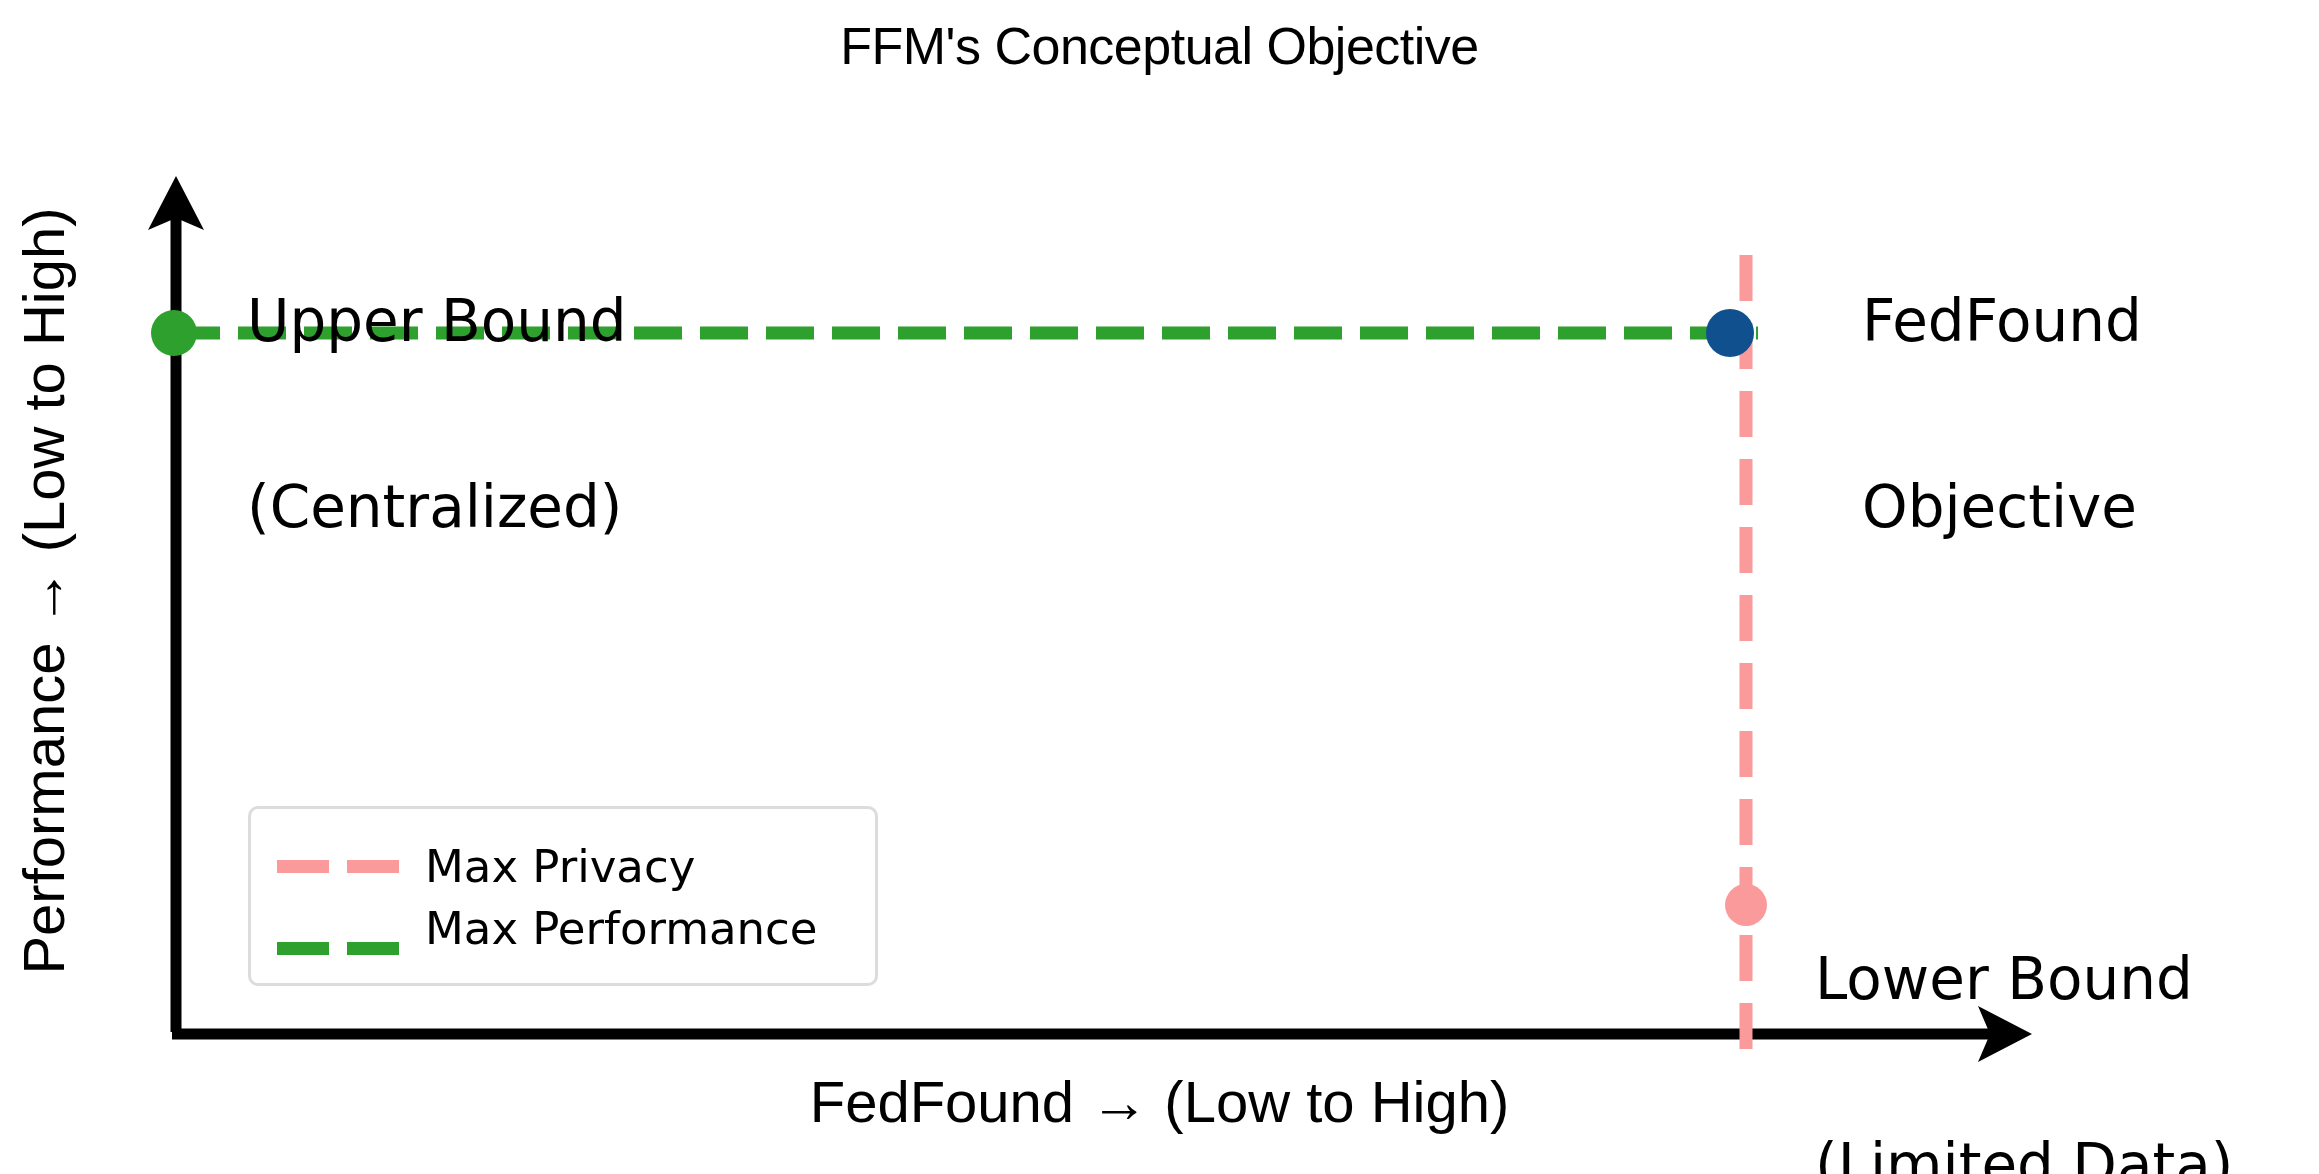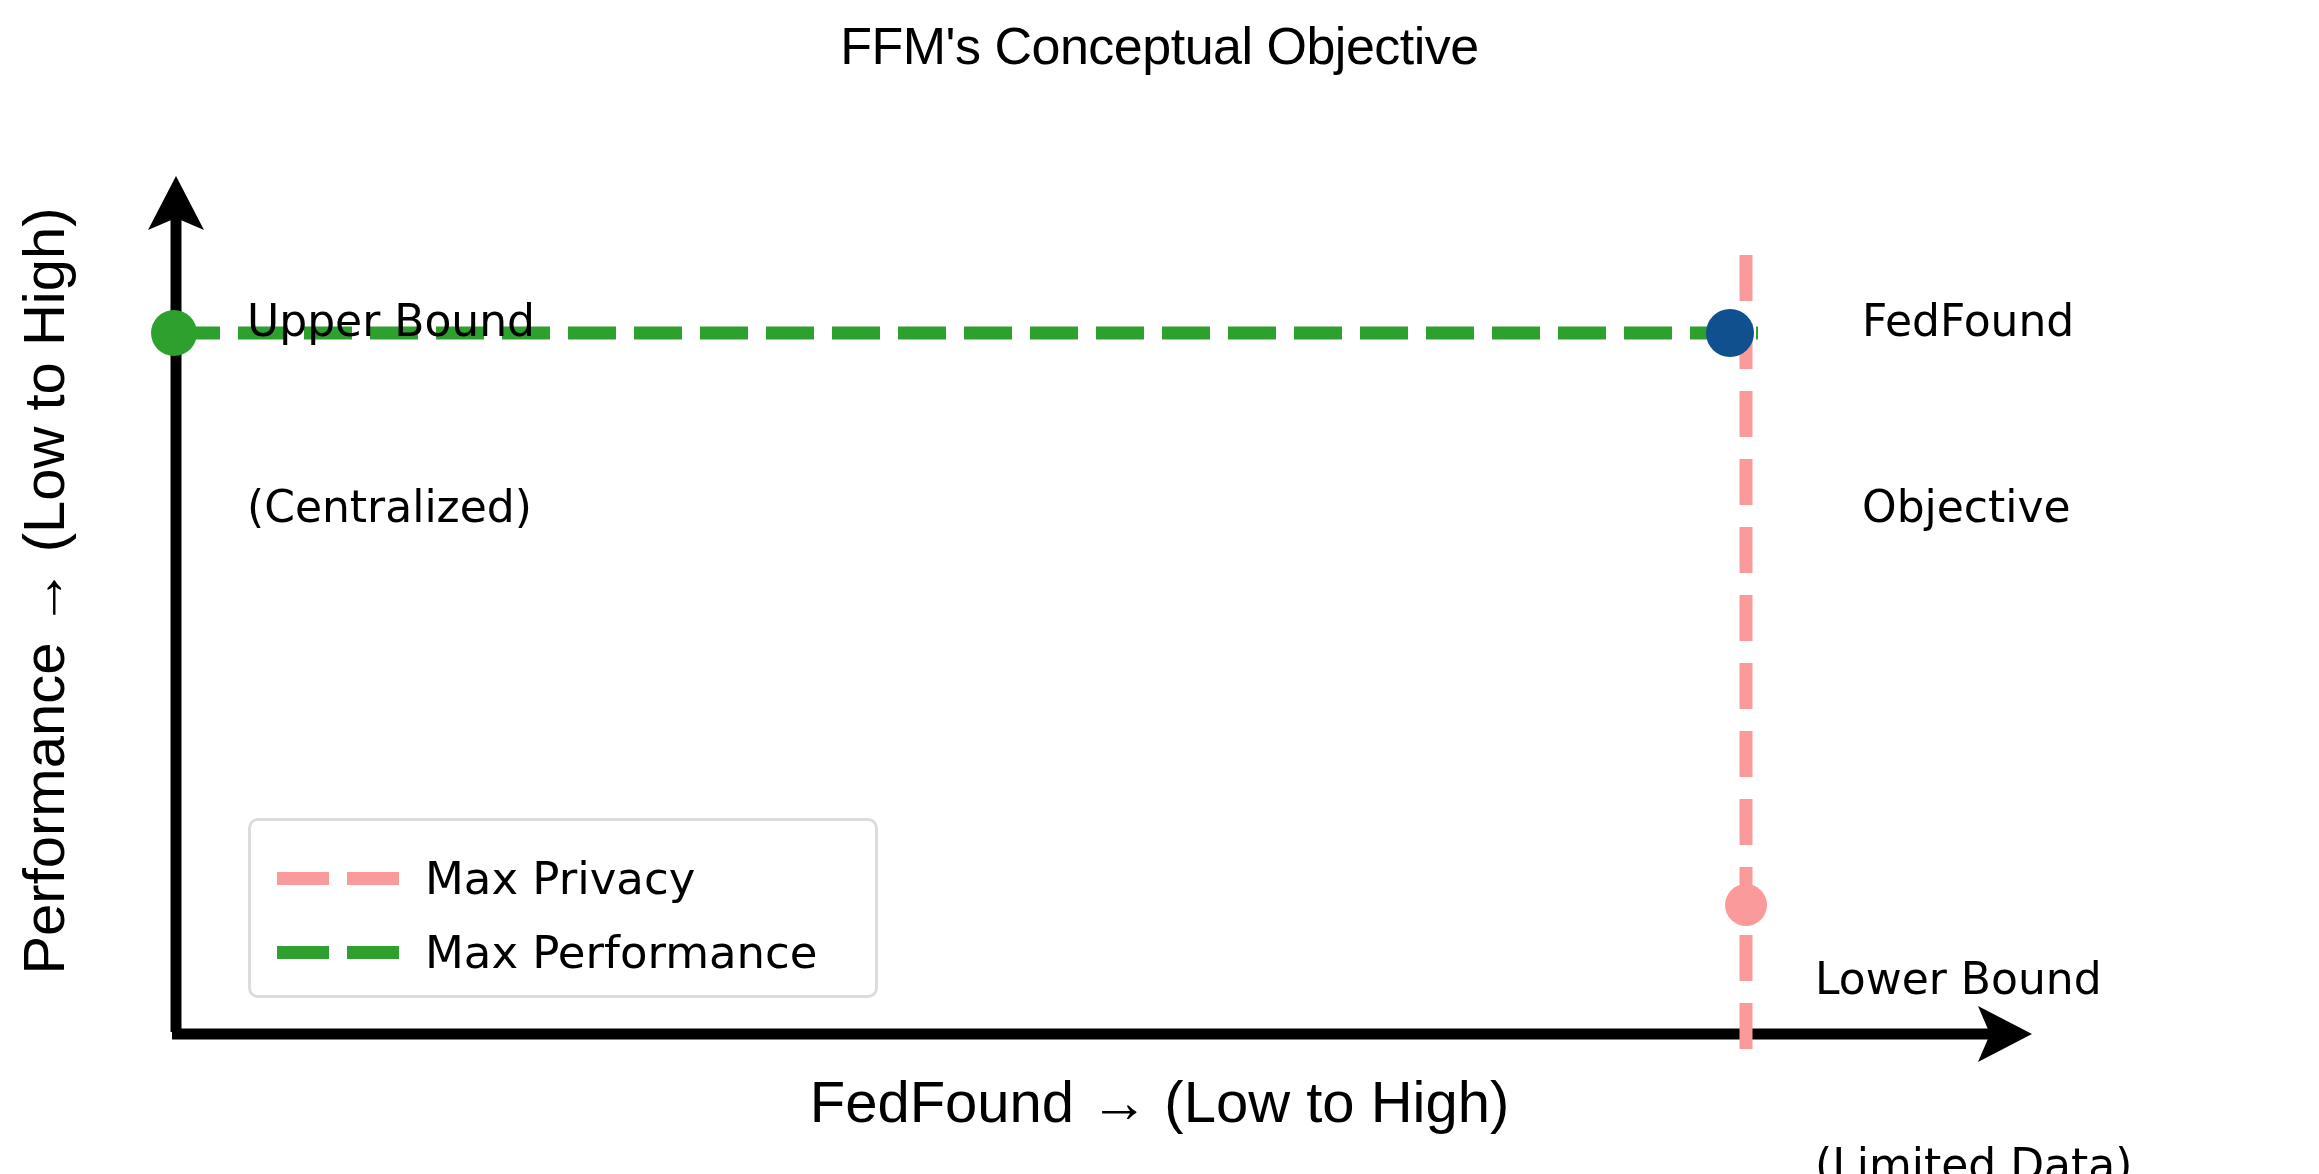--- a/index.html
+++ b/index.html
@@ -71,52 +71,51 @@
     left: 0;
     top: 0;
     width: 2319px;
     height: 1174px;
   }
 
   
   .annot {
     position: absolute;
     font-family: "DejaVu Sans", sans-serif;
-    font-size: 44px;
+    font-size: 58px;
     line-height: 62px;
     color: #000000;
     white-space: pre;
   }
   #annot-upper-bound { left: 247px; top: 166px; }
   #annot-fedfound   { left: 1815px; top: 166px; margin-left: 47px; }
   #annot-lower-bound{ left: 1815px; top: 824px; }
 
   
   #legend {
     position: absolute;
     left: 248px;
     top: 806px;
     width: 630px;
     height: 180px;
     background: #ffffff;
     border: 3px solid #dcdcdc;
     border-radius: 10px;
     box-sizing: border-box;
-    margin-top: 12px;
   }
   .legend-row {
     position: absolute;
     left: 0;
     width: 100%;
     height: 62px;
     display: flex;
     align-items: center;
   }
   #legend-row-0 { top: 26px; }
-  #legend-row-1 { top: 100px; }
+  #legend-row-1 { top: 84px; align-items: flex-end; }
   .legend-swatch {
     margin-left: 26px;
     width: 122px;
     height: 13px;
     flex: none;
   }
   .legend-text {
     margin-left: 26px;
     font-family: "DejaVu Sans", sans-serif;
     font-size: 45px;

